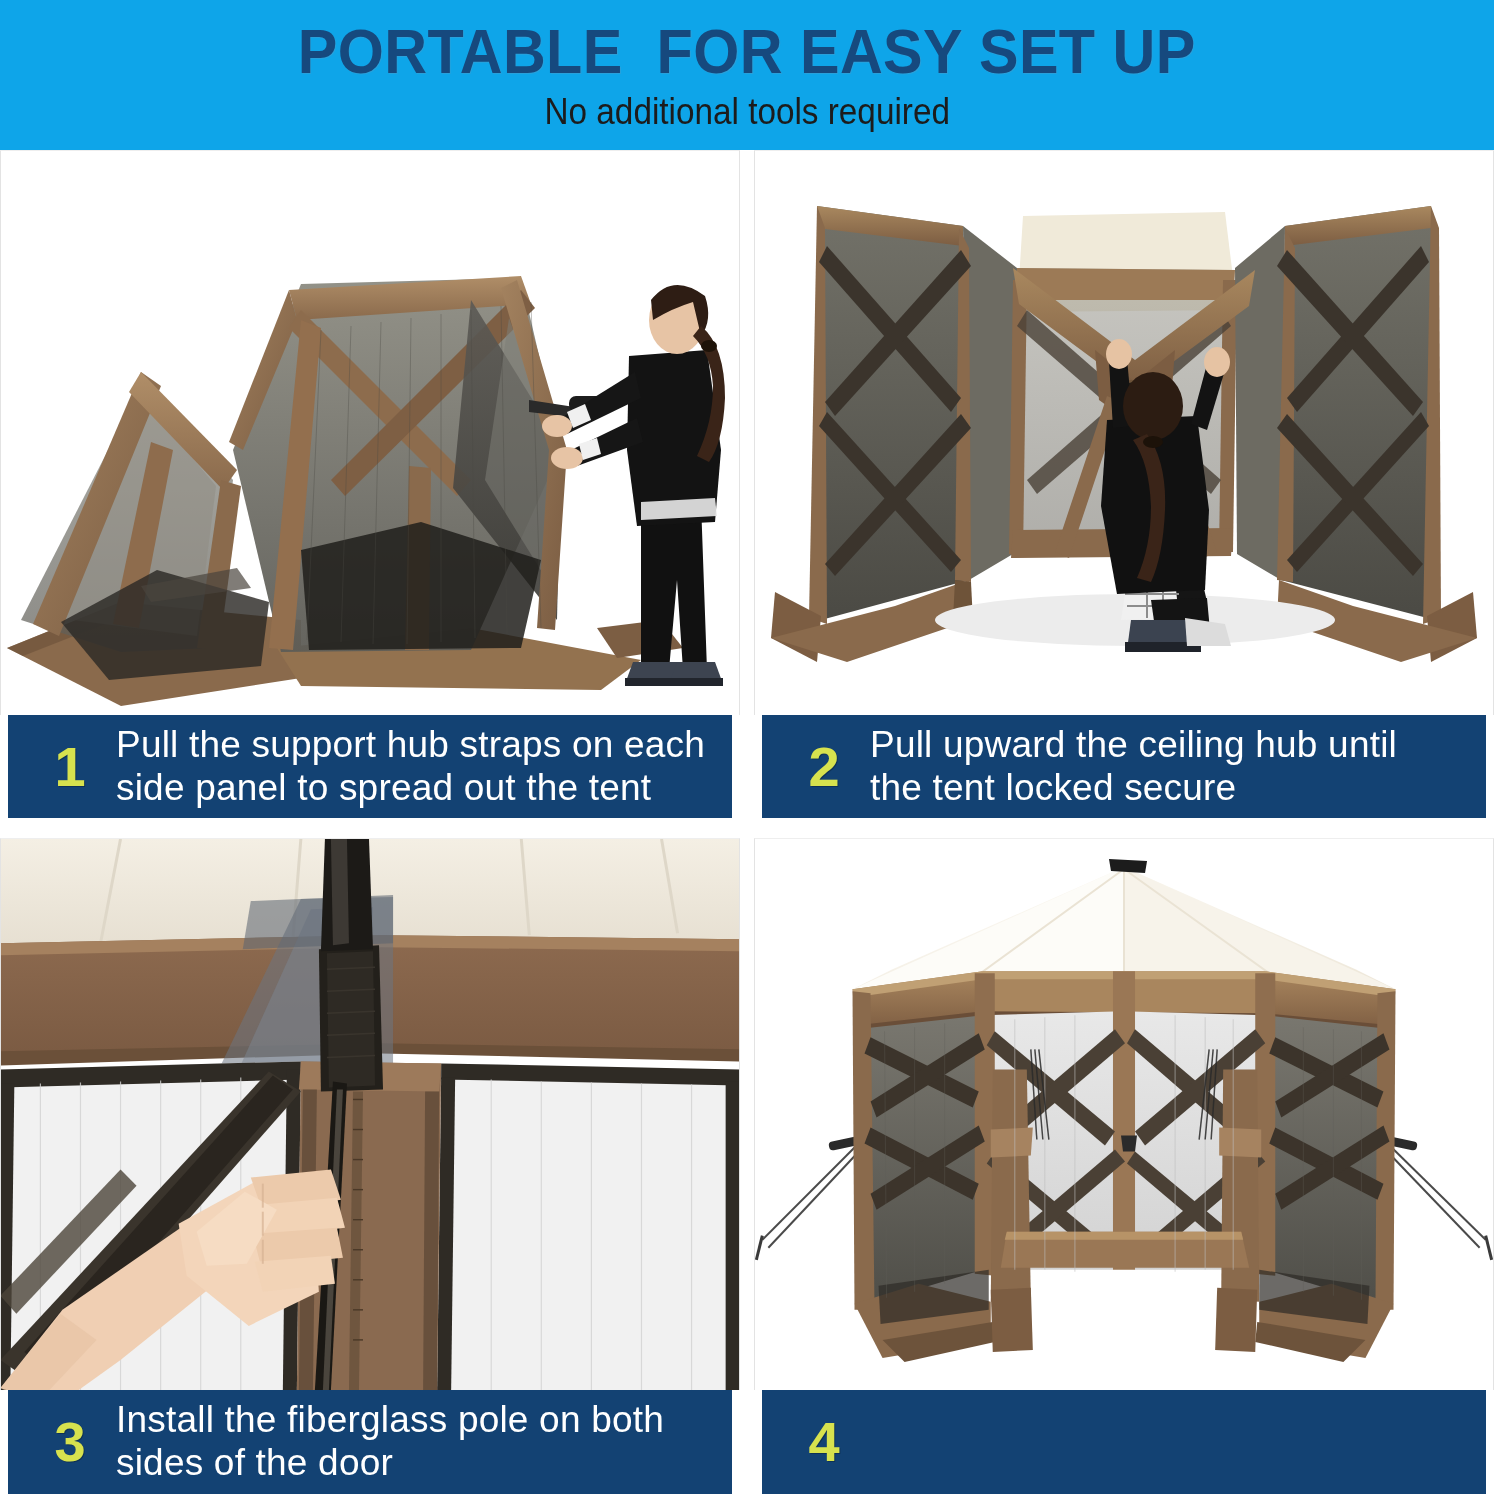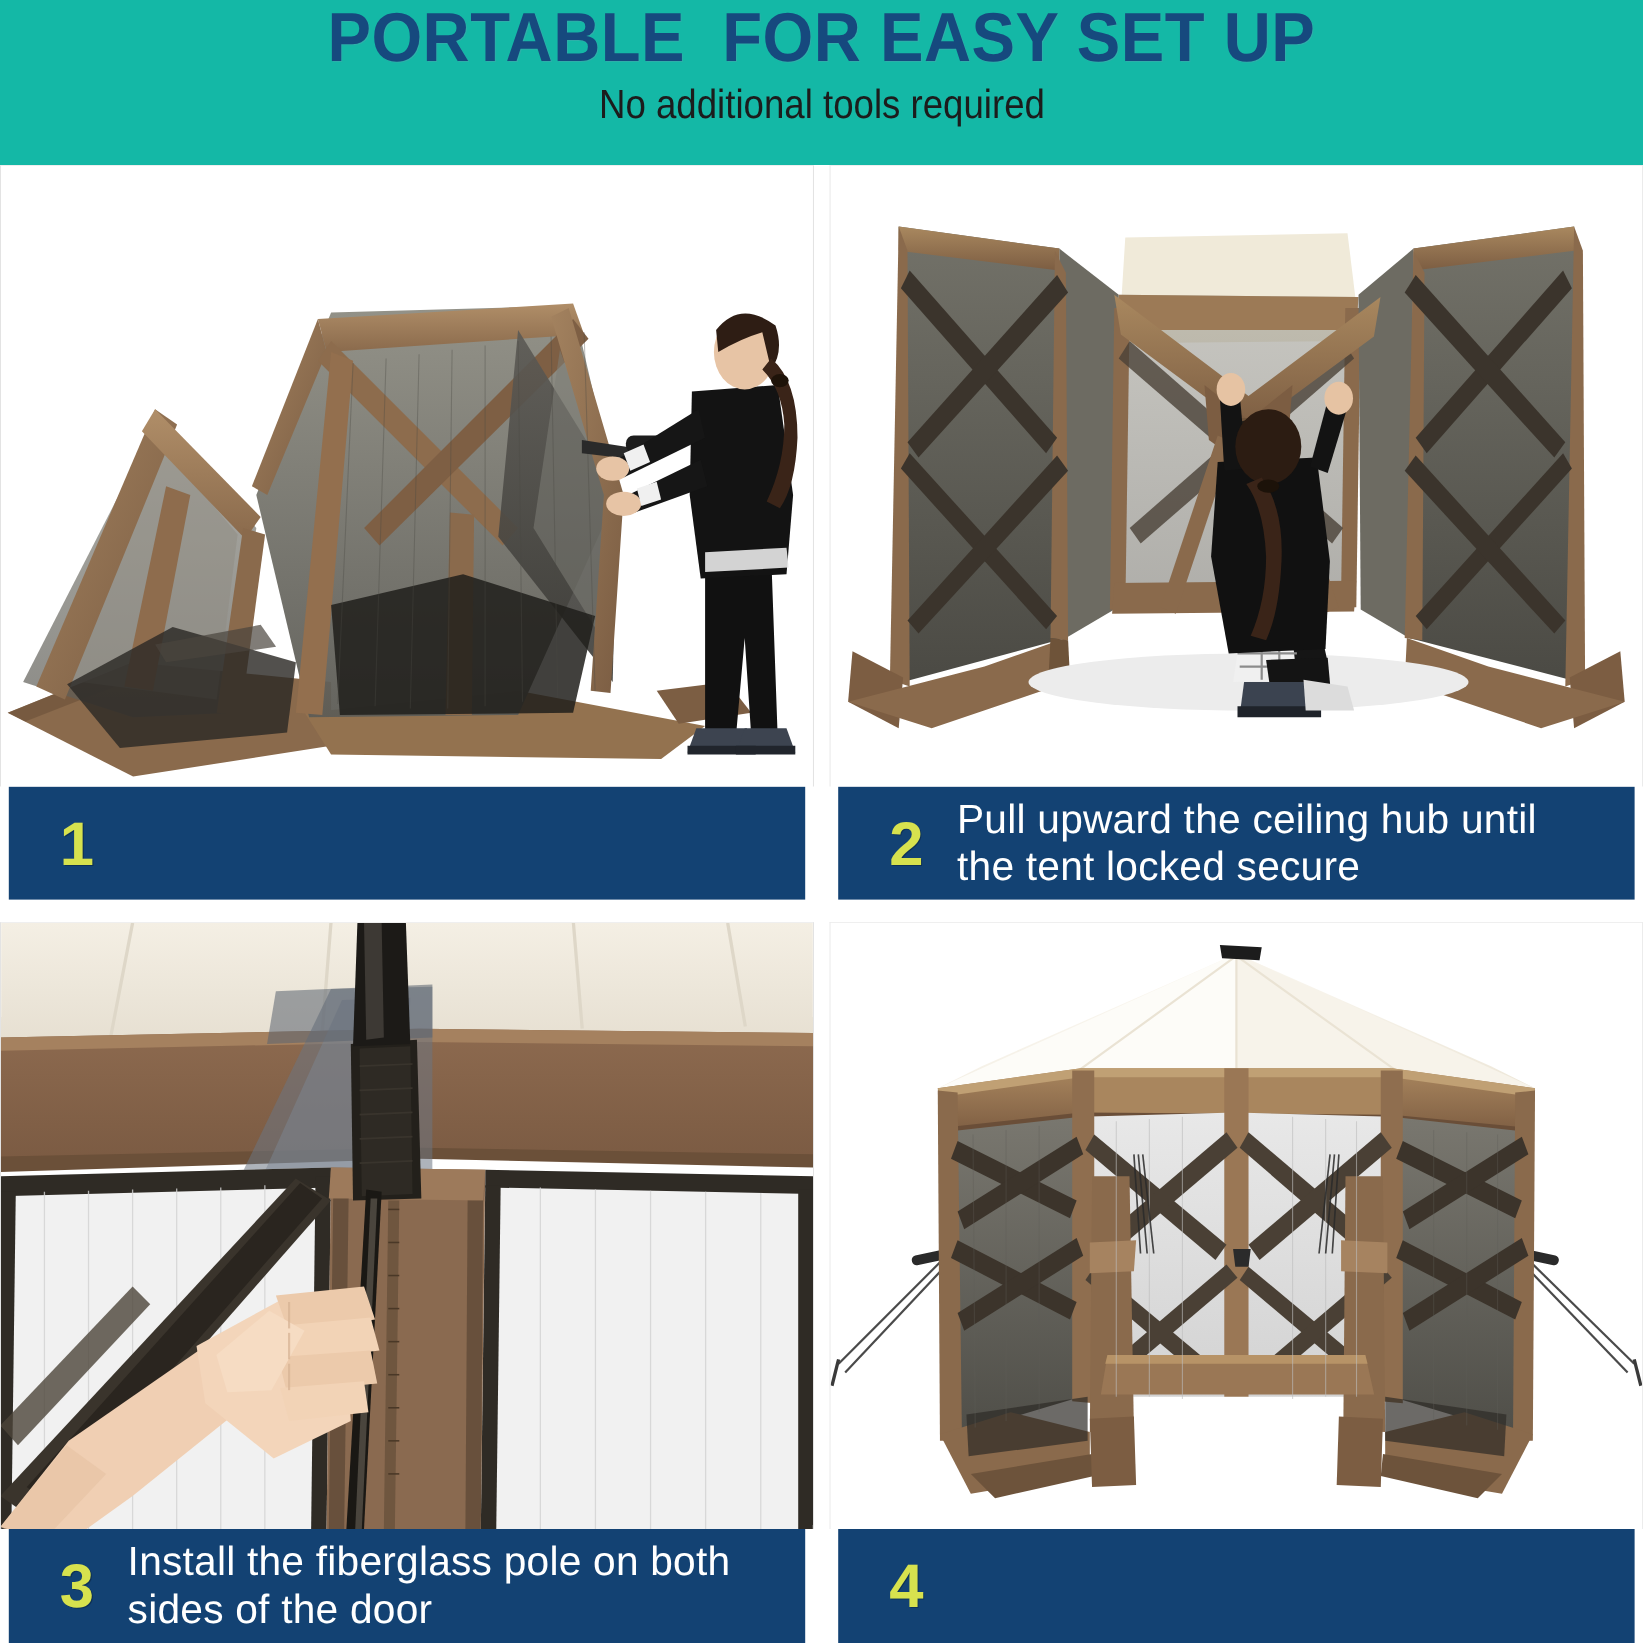--- a/index.html
+++ b/index.html
@@ -12,25 +12,25 @@
     height: 1494px;
     font-family: "Liberation Sans", sans-serif;
     overflow: hidden;
     position: relative;
   }
 
   
   .header {
     width: 100%;
     height: 150px;
-    background: #14b8a6;
+    background: #0ea5e9;
     display: flex;
     flex-direction: column;
     align-items: center;
-    justify-content: flex-start;
+    justify-content: center;
     box-sizing: border-box;
     padding-top: 2px;
   }
   .headline {
     font-family: "Liberation Sans Narrow", "Liberation Sans", sans-serif;
     font-size: 63px;
     font-weight: bold;
     color: #16497e;
     letter-spacing: 0.5px;
     line-height: 1.02;
@@ -227,20 +227,22 @@
           <path d="M650 150 Q672 122 704 146 Q712 170 700 186 L692 152 Q672 158 652 170 Z" fill="#2e1d14"></path>
 
           <path d="M700 176 Q724 196 724 248 Q722 292 708 312 L696 306 Q712 272 712 236 Q710 204 692 186 Z" fill="#3a2418"></path>
 
           <ellipse cx="708" cy="196" rx="8" ry="6" fill="#1e1309"></ellipse>
         </svg>
       </div>
     </div>
     <div class="caption">
       <div class="step-num">1</div>
+      <div class="step-text">Pull the support hub straps on each
+side panel to spread out the tent</div>
     </div>
   </div>
 
   <div class="cell cell-r1c2">
     <div class="photo">
       <div class="photo-inner">
         <svg class="sv" viewBox="0 0 738 566" preserveAspectRatio="xMidYMid slice">
           <defs>
             <linearGradient id="g2br" x1="0" y1="0" x2="0" y2="1">
               <stop offset="0" stop-color="#a9885f"></stop>

